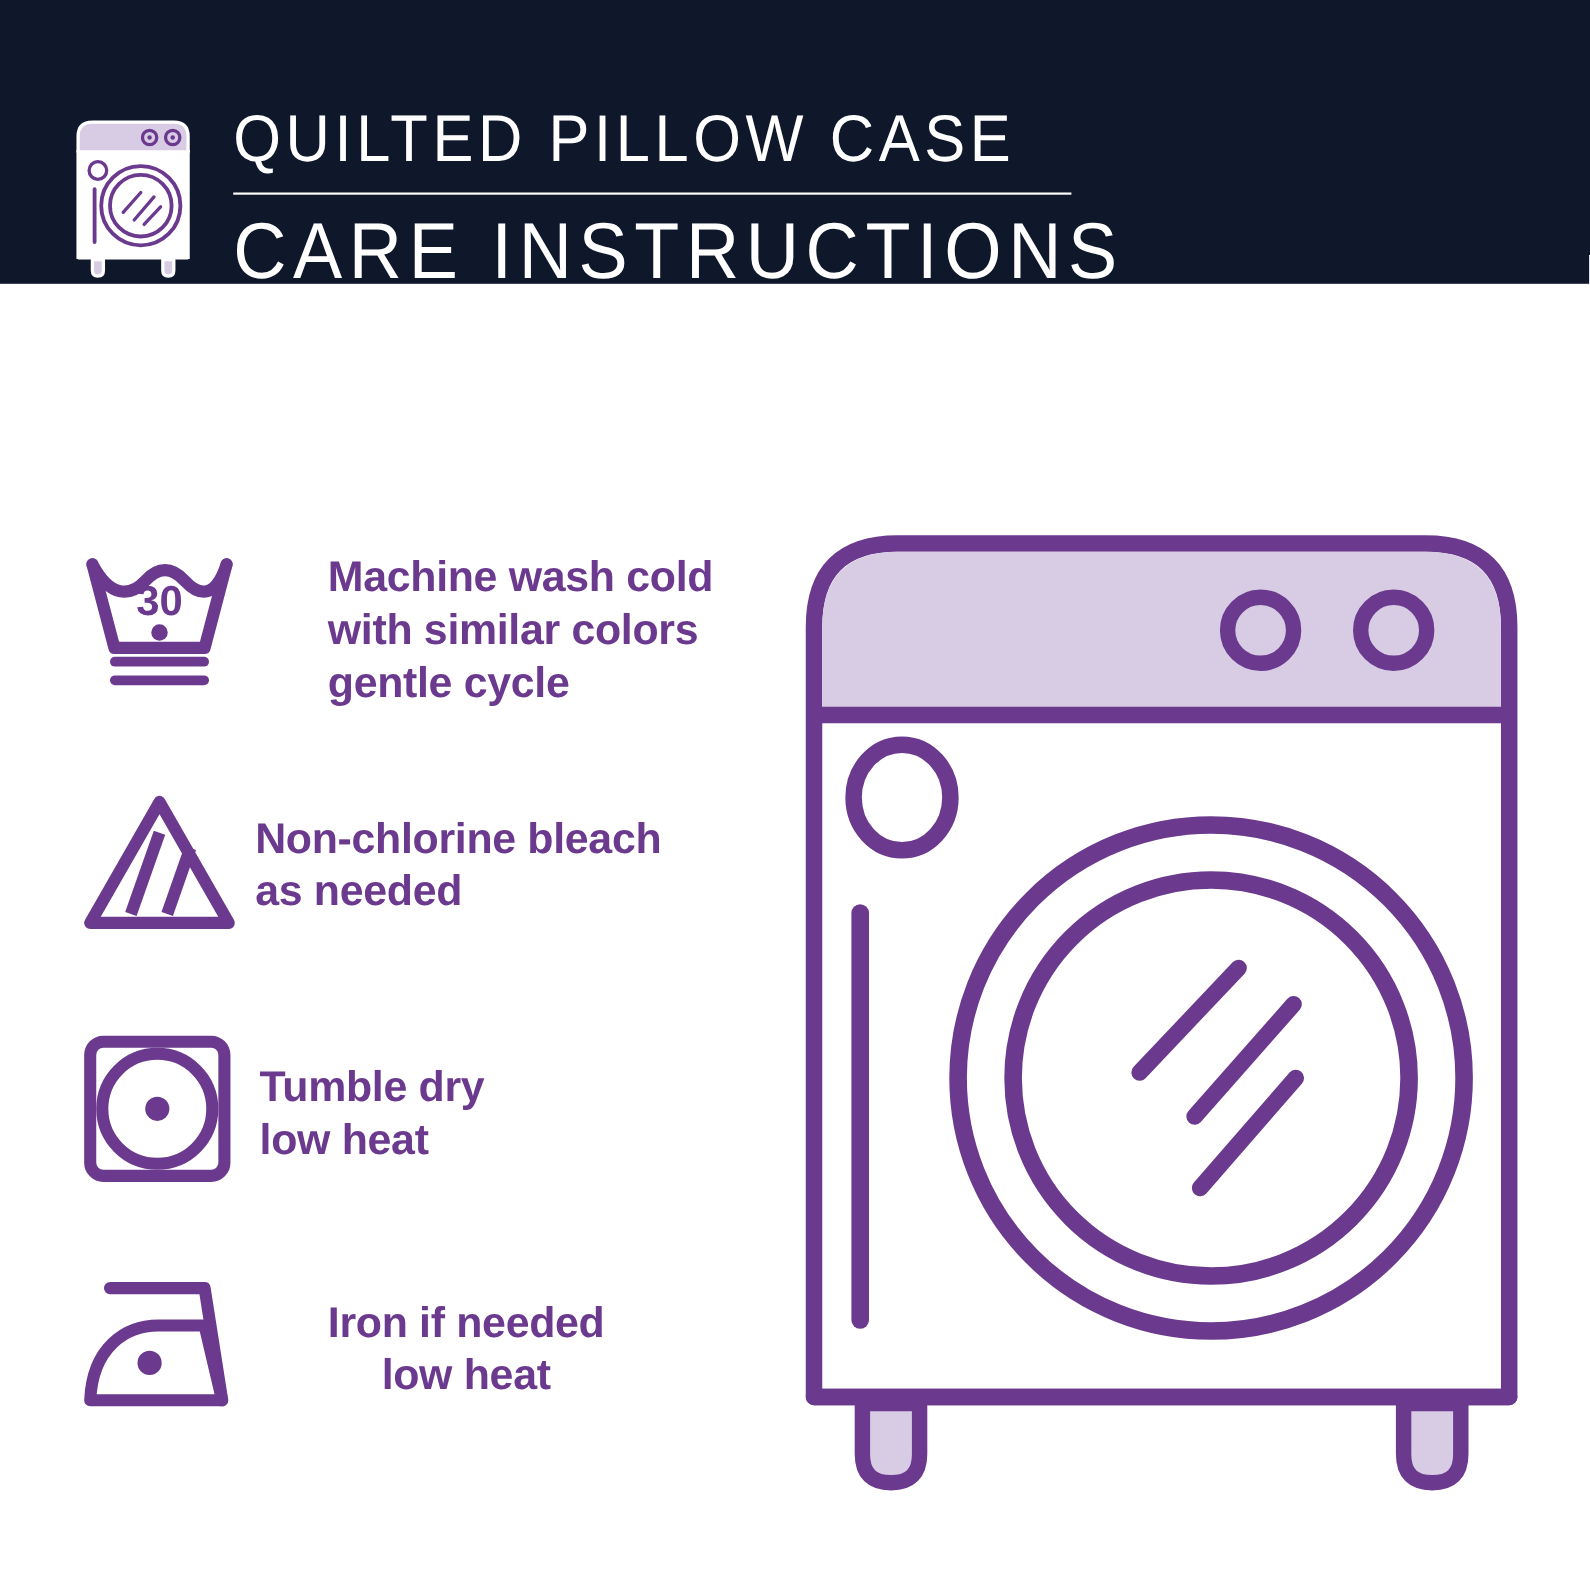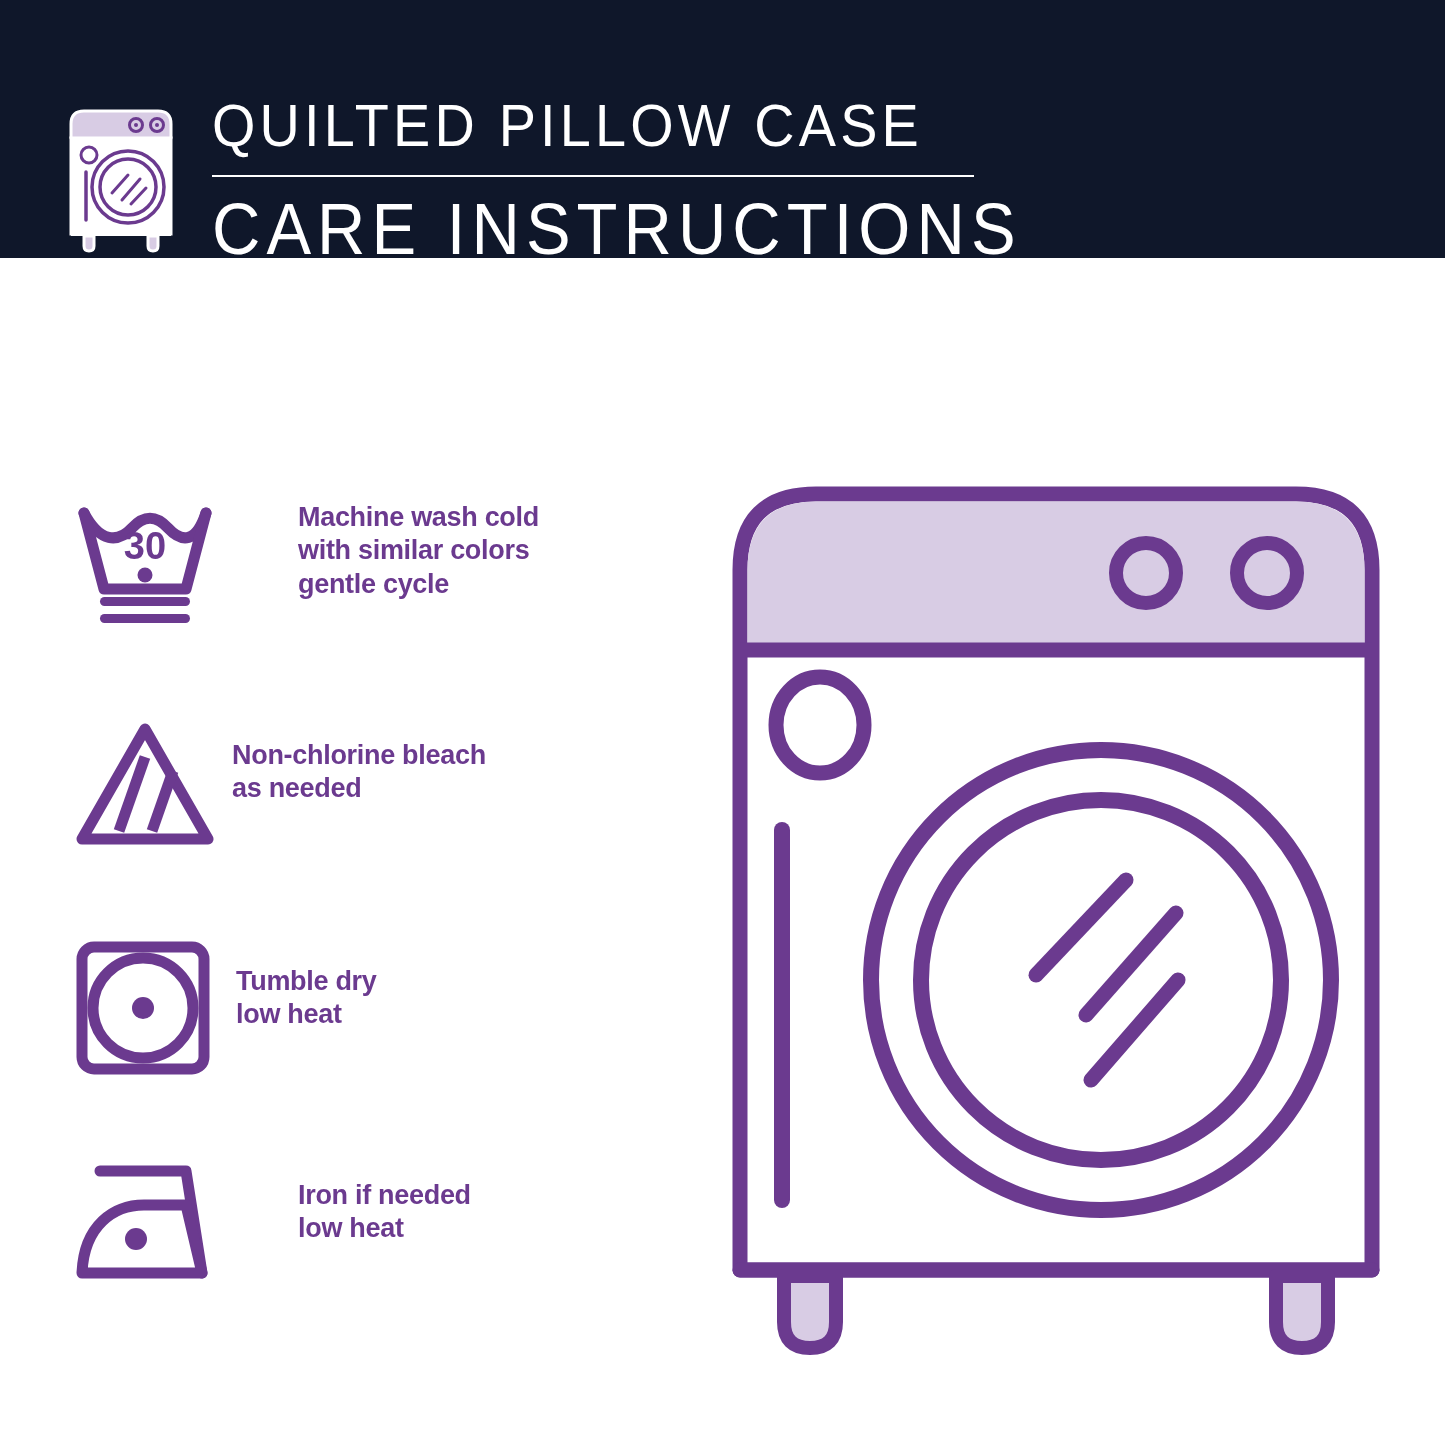--- a/index.html
+++ b/index.html
@@ -94,30 +94,30 @@
     width: 150px;
     flex: 0 0 150px;
     height: 140px;
     display: flex;
     align-items: flex-end;
     justify-content: flex-start;
   }
   .care-text {
     margin-left: 78px;
     color: #6B3A8F;
-    font-size: 27px;
+    font-size: 39px;
     font-weight: 700;
     line-height: 1.24;
     letter-spacing: -0.3px;
     white-space: pre-line;
     padding-top: 4px;
   }
   .care-row-1 .care-text { padding-top: 22px; margin-left: 12px; }
   .care-row-2 .care-text { padding-top: 28px; margin-left: 16px; }
-  .care-row-3 .care-text { padding-top: 24px; }
+  .care-row-3 .care-text { padding-top: 24px; text-align: center; }
 
   
   .machine {
     position: absolute;
     left: 726px;
     top: 480px;
     width: 660px;
     height: 890px;
   }
 </style>

